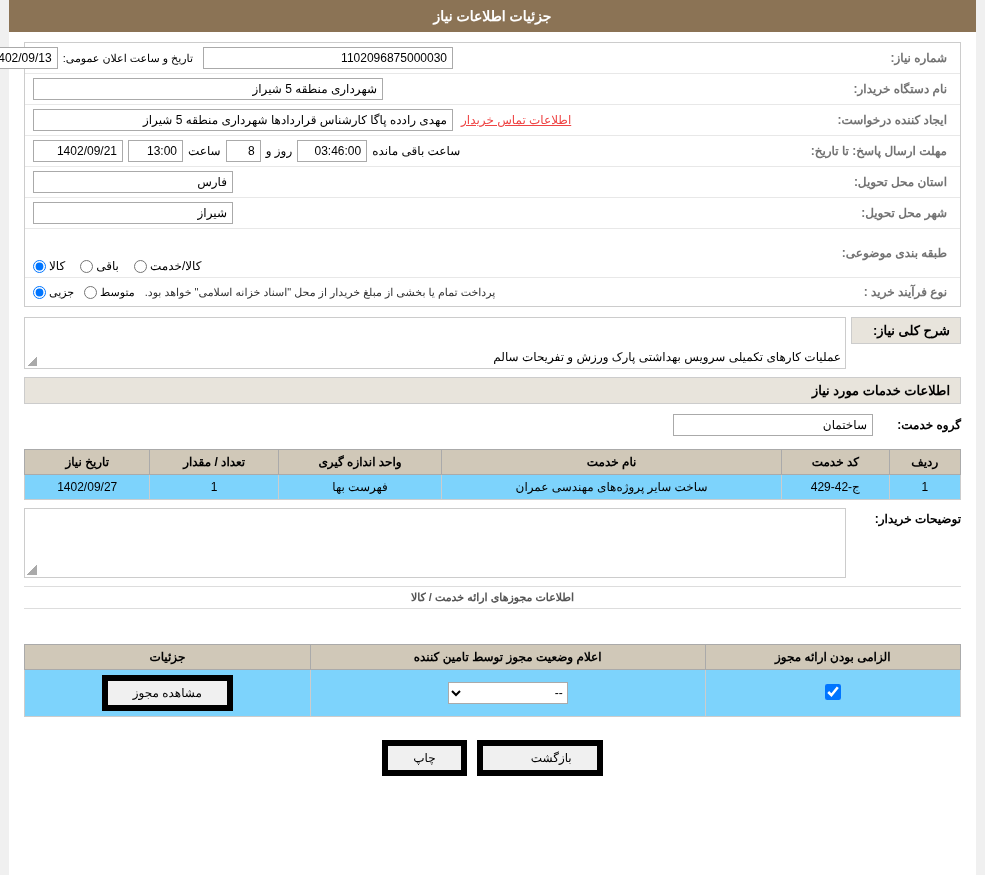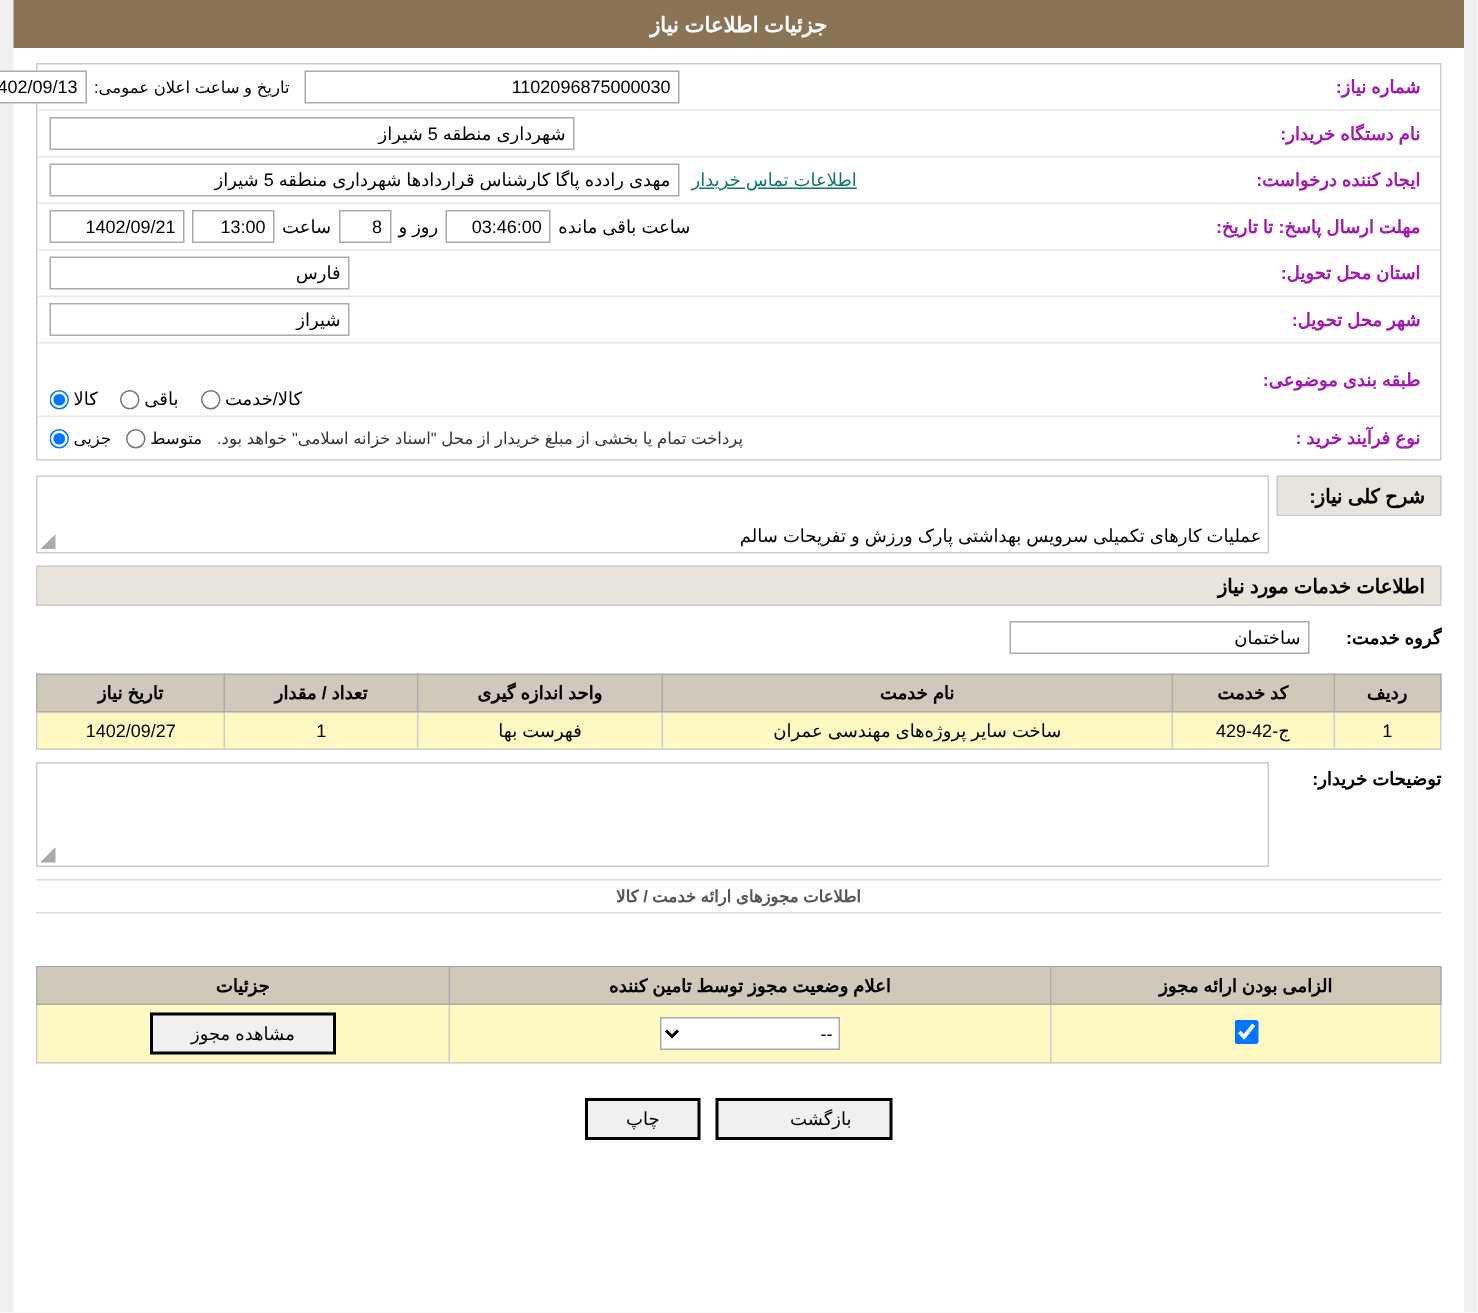--- a/index.html
+++ b/index.html
@@ -35,21 +35,21 @@
       display: flex;
       align-items: center;
       border-bottom: 1px solid #e8e8e8;
       padding: 4px 8px;
       min-height: 28px;
     }
     .form-row:last-child {
       border-bottom: none;
     }
     .label-cell {
-      color: #a21caf;
+      color: #737373;
       font-weight: bold;
       min-width: 140px;
       text-align: right;
       padding-right: 5px;
       white-space: nowrap;
     }
     .value-cell {
       flex: 1;
       display: flex;
       align-items: center;
@@ -59,21 +59,21 @@
       border: 1px solid #aaa;
       background: #fff;
       padding: 2px 5px;
       height: 22px;
       font-family: Tahoma, Arial, sans-serif;
       font-size: 12px;
       direction: rtl;
     }
     .input-wide { width: 250px; }
     .link-blue {
-      color: #0f766e;
+      color: #ef4444;
       text-decoration: underline;
       cursor: pointer;
       margin-left: 8px;
     }
     .date-time-row {
       display: flex;
       align-items: center;
       gap: 5px;
       direction: rtl;
     }
@@ -128,42 +128,42 @@
       background: #d0c8b8;
       border: 1px solid #aaa;
       padding: 5px 8px;
       text-align: center;
       font-weight: bold;
     }
     .data-table td {
       border: 1px solid #ccc;
       padding: 5px 8px;
       text-align: center;
-      background: #fef9c3;
+      background: #7dd3fc;
     }
     .license-header {
       text-align: center;
       color: #555;
       font-size: 11px;
       padding: 4px;
       border-top: 1px solid #ddd;
       border-bottom: 1px solid #ddd;
       margin-bottom: 5px;
       font-weight: bold;
     }
     .bottom-buttons {
       text-align: center;
       padding: 15px;
       display: flex;
       justify-content: center;
       gap: 10px;
     }
     .btn {
       padding: 5px 25px;
-      border: 2px solid #000000;
+      border: 6px solid #000000;
       cursor: pointer;
       font-family: Tahoma, Arial, sans-serif;
       font-size: 12px;
     }
     .btn-print {
       background: #f0f0f0;
     }
     .btn-back {
       background: #f0f0f0;
       padding-left: 48px;

